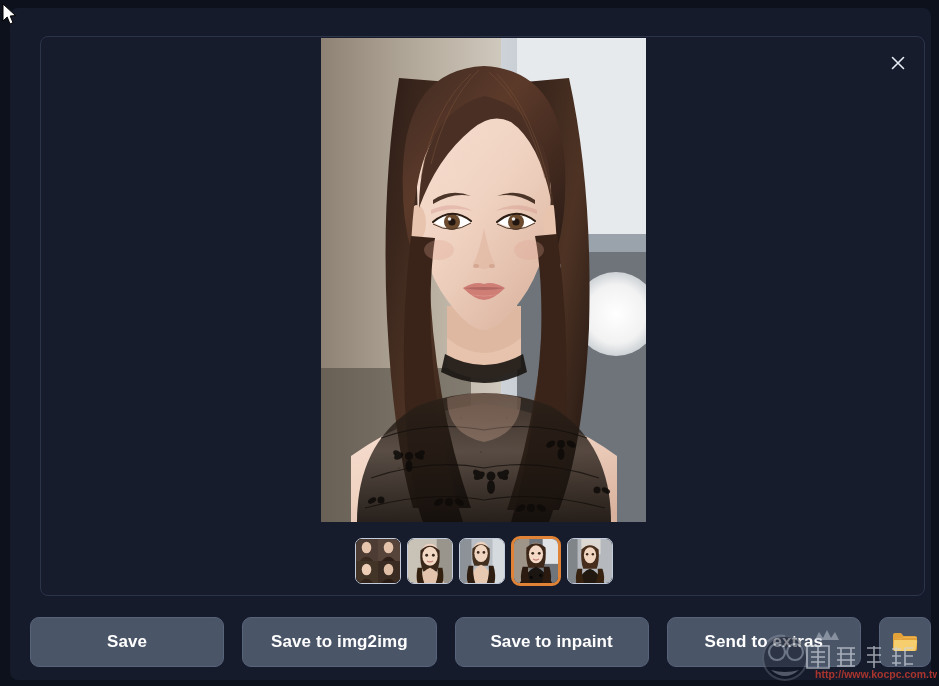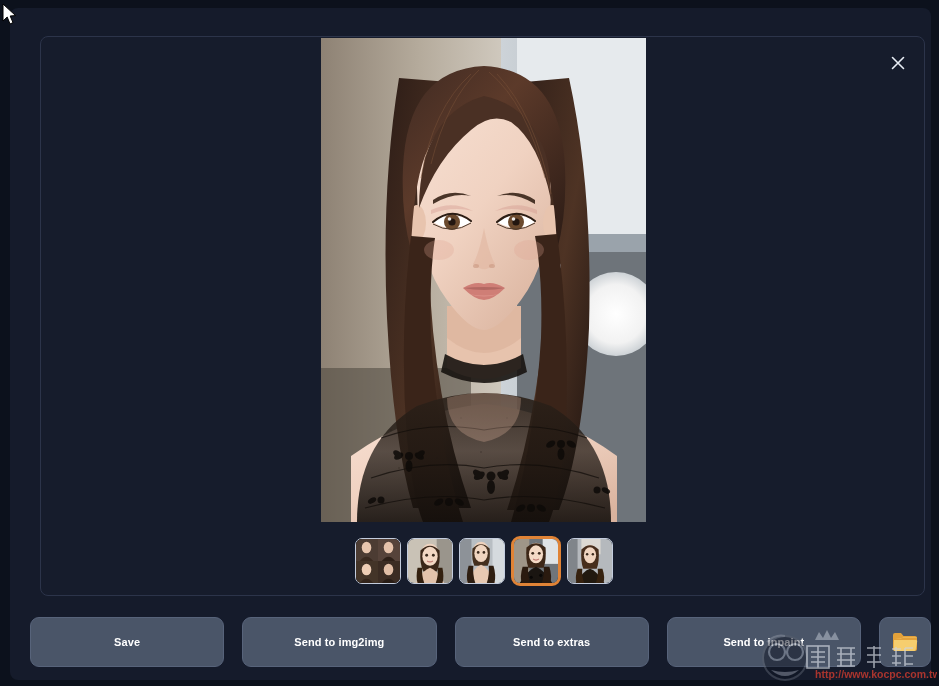--- a/index.html
+++ b/index.html
@@ -115,21 +115,21 @@
     display: flex;
     align-items: center;
     gap: 18px;
   }
   .action-btn {
     height: 50px;
     background: #4a5568;
     border: 1px solid #57637a;
     border-radius: 9px;
     color: #ffffff;
-    font-size: 11px;
+    font-size: 17px;
     font-weight: bold;
     font-family: "Liberation Sans", sans-serif;
     display: flex;
     align-items: center;
     justify-content: center;
     cursor: pointer;
     flex: 1 1 0;
     letter-spacing: 0.1px;
   }
   .folder-btn {
@@ -457,23 +457,23 @@
             <path d="M10 31 Q7 40 9 46 L17 46 Q14 38 15 31 Z" fill="#36220f"></path>
             <path d="M36 31 Q39 40 37 46 L29 46 Q32 38 31 31 Z" fill="#36220f"></path>
           </svg>
         </div>
 
       </div>
     </div>
 
     <div class="action-row">
       <div class="action-btn">Save</div>
-      <div class="action-btn">Send to img2img</div>
+      <div class="action-btn">Save to img2img</div>
+      <div class="action-btn">Save to inpaint</div>
       <div class="action-btn">Send to extras</div>
-      <div class="action-btn">Send to inpaint</div>
       <div class="folder-btn" title="Open folder">
         <svg width="26" height="22" viewBox="0 0 26 22">
           <path d="M1 4 Q1 2 3 2 L9 2 L11.5 5 L23 5 Q25 5 25 7 L25 18 Q25 20 23 20 L3 20 Q1 20 1 18 Z" fill="#e3a13a"></path>
           <path d="M3 7 L25 7 Q25 6 24 6 L11 6 L9 8 Z" fill="#f3c05e" opacity="0.6"></path>
           <path d="M2 9 L24 9 Q25.5 9 25.2 10.6 L23.6 19 Q23.4 20 22 20 L3 20 Q1.4 20 1.6 18.6 L2 9 Z" fill="#f6ce6e"></path>
         </svg>
       </div>
     </div>
 
   </div>

